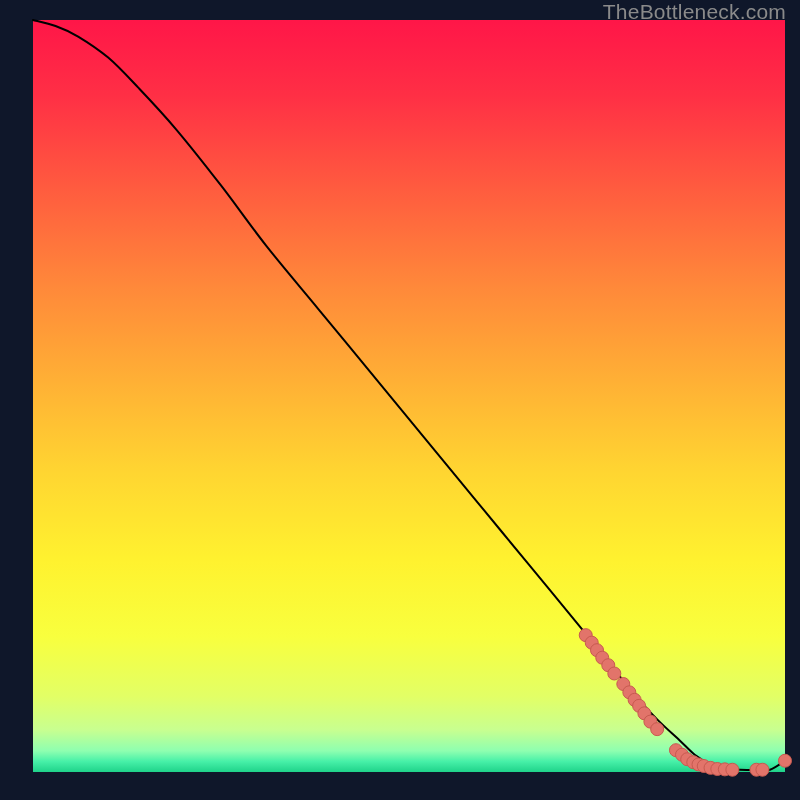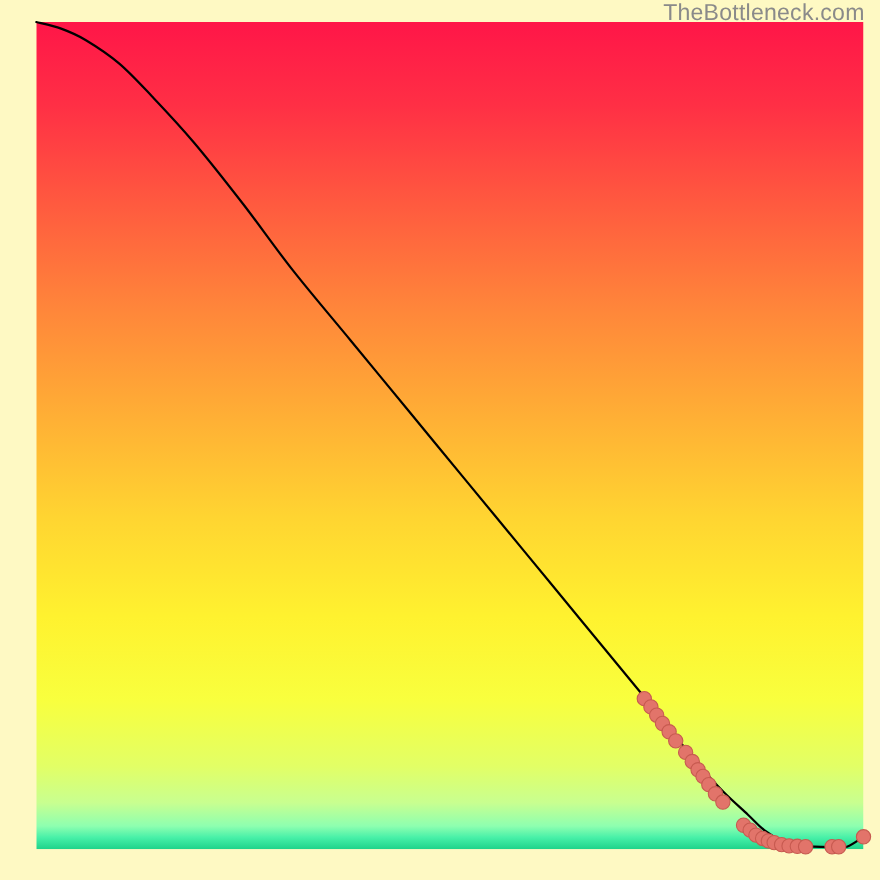--- a/index.html
+++ b/index.html
@@ -8,21 +8,21 @@
     width: 800px;
     height: 800px;
     background: #000;
     overflow: hidden;
     font-family: Arial, Helvetica, sans-serif;
   }
   .stage {
     position: relative;
     width: 800px;
     height: 800px;
-    background: #fef9c3;
+    background: #0f172a;
   }
   .plot {
     position: absolute;
     left: 33px;
     top: 20px;
     width: 752px;
     height: 752px;
   }
   .grad {
     position: absolute;

